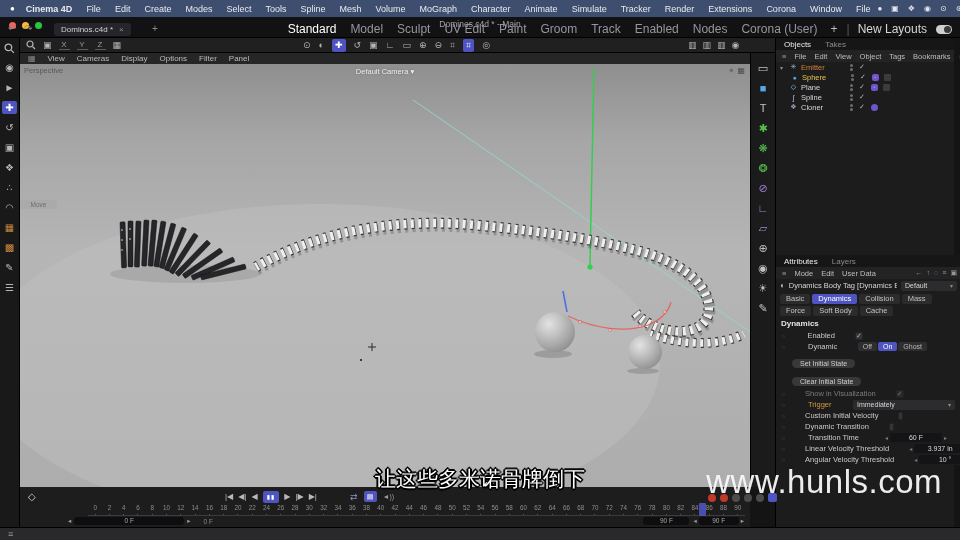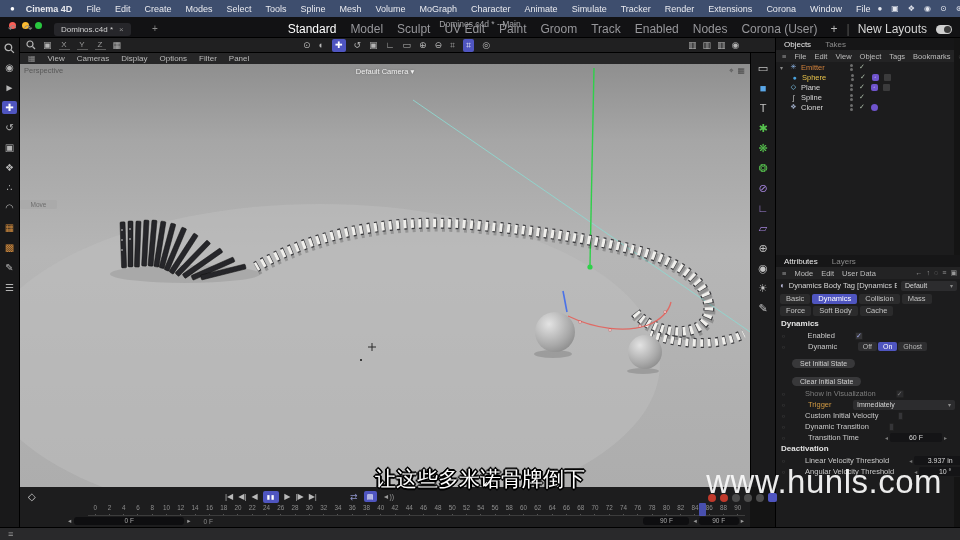--- a/index.html
+++ b/index.html
@@ -577,21 +577,20 @@
       <div class="arow">
         <span class="adot">○</span>
         <span class="albl">Transition Time</span>
         <span class="step" style="margin-right:8px">
           <span class="ar">◂</span>
           <span class="vbox">60 F</span>
           <span class="ar">▸</span>
         </span>
       </div>
 
-      <div class="ahead">Deactivation</div>
 
       <div class="arow">
         <span class="adot">○</span>
         <span class="albl">Linear Velocity Threshold</span>
         <span class="step" style="margin-right:8px">
           <span class="ar">◂</span>
           <span class="vbox">3.937 in</span>
           <span class="ar">▸</span>
         </span>
       </div>

